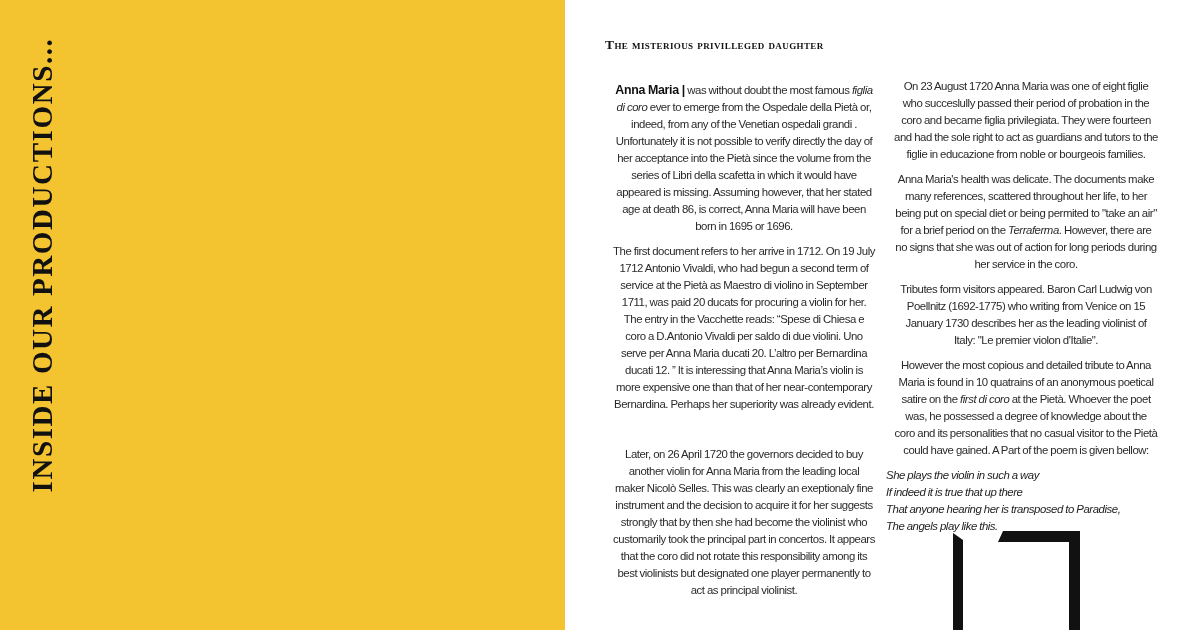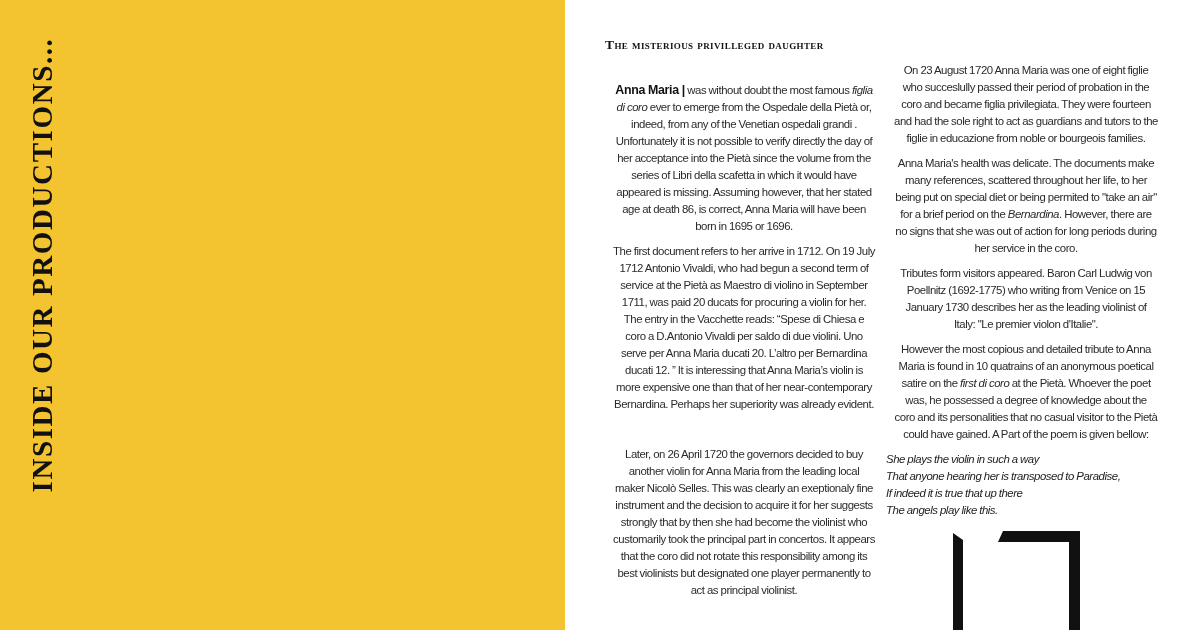--- a/index.html
+++ b/index.html
@@ -65,21 +65,21 @@
       word-spacing: -0.3px;
       transform-origin: left top;
     }
     .col-left {
       left: 40px;
       width: 278px;
     }
     .col-right {
       left: 321px;
       width: 280px;
-      top: 54px;
+      top: 70px;
     }
     .col p {
       margin: 8px;
       text-align: center;
     }
     .col .gap {
       height: 17px;
     }
     .lead {
       font-weight: bold;
@@ -114,27 +114,27 @@
 
   <div class="col col-left">
     <p><span class="lead">Anna Maria |</span><span> was without doubt the most famous </span><i>figlia di coro</i><span> ever to emerge from the Ospedale della Pietà or, indeed, from any of the Venetian ospedali grandi . Unfortunately it is not possible to verify directly the day of her acceptance into the Pietà since the volume from the series of Libri della scafetta in which it would have appeared is missing. Assuming however, that her stated age at death 86, is correct, Anna Maria will have been born in 1695 or 1696.</span></p>
     <p>The first document refers to her arrive in 1712. On 19 July 1712 Antonio Vivaldi, who had begun a second term  of service at the Pietà as Maestro di violino in September 1711, was paid 20 ducats for procuring a violin for her.  The entry in the Vacchette reads: “Spese di Chiesa e coro a D.Antonio Vivaldi per saldo di due violini. Uno serve per Anna Maria ducati 20. L’altro per Bernardina  ducati 12. ” It is interessing that Anna Maria’s violin is more expensive one than that  of her near-contemporary Bernardina. Perhaps her superiority was already evident.</p>
     <div class="gap"></div>
     <p>Later, on 26 April 1720 the governors  decided to buy another violin for Anna Maria from the leading local maker Nicolò Selles. This was clearly an exeptionaly fine instrument  and the decision to acquire it for her suggests strongly that by then she had become the violinist who customarily took the principal part in concertos. It appears that the coro did not rotate this responsibility among its best violinists but designated one player permanently to act as principal violinist.</p>
   </div>
 
   <div class="col col-right">
     <p>On 23 August 1720 Anna Maria was one of eight figlie who succeslully passed their period of probation in the coro and became figlia privilegiata. They were fourteen and had the sole right to act as guardians and tutors to the figlie in educazione from noble or bourgeois families.</p>
-    <p><span>Anna Maria's health was delicate. The documents make many references, scattered throughout her life, to her being put on special diet or being permited to "take an air"   for a brief period on the </span><i>Bernardina</i><span>. However, there are no signs that she was out of action for long periods during her service in the coro.</span></p>
+    <p><span>Anna Maria's health was delicate. The documents make many references, scattered throughout her life, to her being put on special diet or being permited to "take an air"   for a brief period on the </span><i>Terraferma</i><span>. However, there are no signs that she was out of action for long periods during her service in the coro.</span></p>
     <p>Tributes form visitors appeared. Baron Carl Ludwig von Poellnitz (1692-1775) who writing from Venice on 15 January 1730 describes her as the leading violinist of Italy: "Le premier violon d'Italie".</p>
     <p><span>However the most copious and detailed tribute to Anna Maria is found in 10 quatrains of an anonymous poetical satire  on the </span><i>first di coro</i><span> at the Pietà.  Whoever the poet was, he possessed a degree of knowledge about the coro and its personalities that no casual visitor to the Pietà could have gained. A Part of the poem is given bellow:</span></p>
     <div class="poem">
       <div>She plays the violin in such a way</div>
+      <div>If indeed it is true that up there</div>
       <div>That anyone hearing her is transposed to Paradise,</div>
-      <div>If indeed it is true that up there</div>
       <div>The angels play like this.</div>
     </div>
   </div>
 
   <svg class="logo" viewBox="0 0 130 100" xmlns="http://www.w3.org/2000/svg">
     <polygon points="0,3 10,10 10,100 0,100" fill="#111111"></polygon>
     <polygon points="50,1 127,1 127,12 45,12" fill="#111111"></polygon>
     <rect x="116" y="1" width="11" height="99" fill="#111111"></rect>
   </svg>
 </div>

